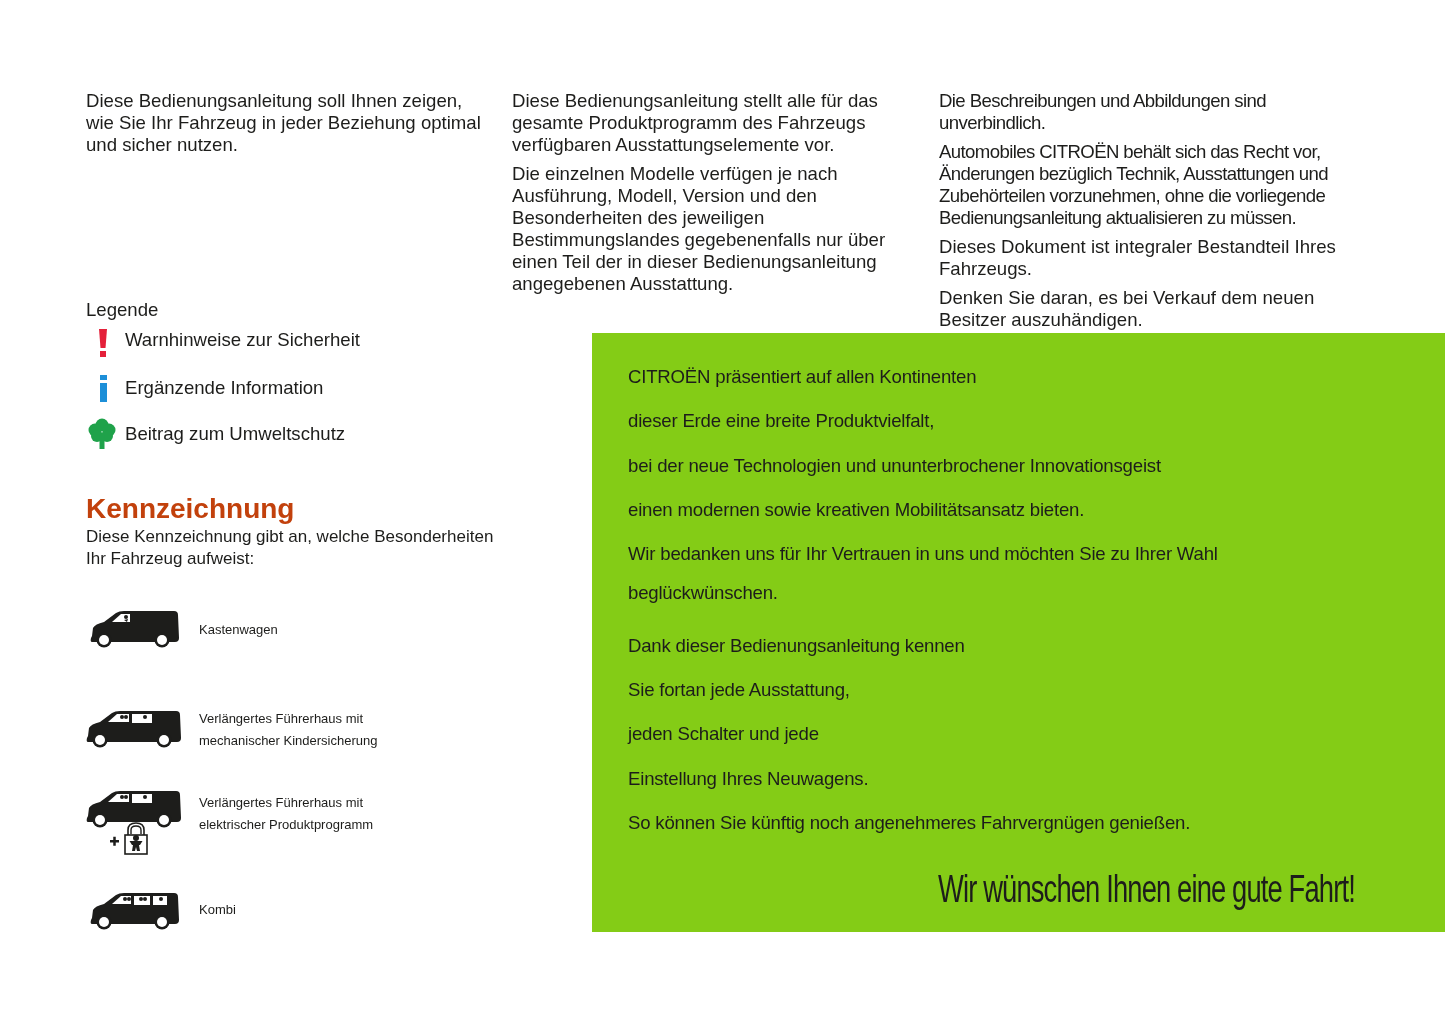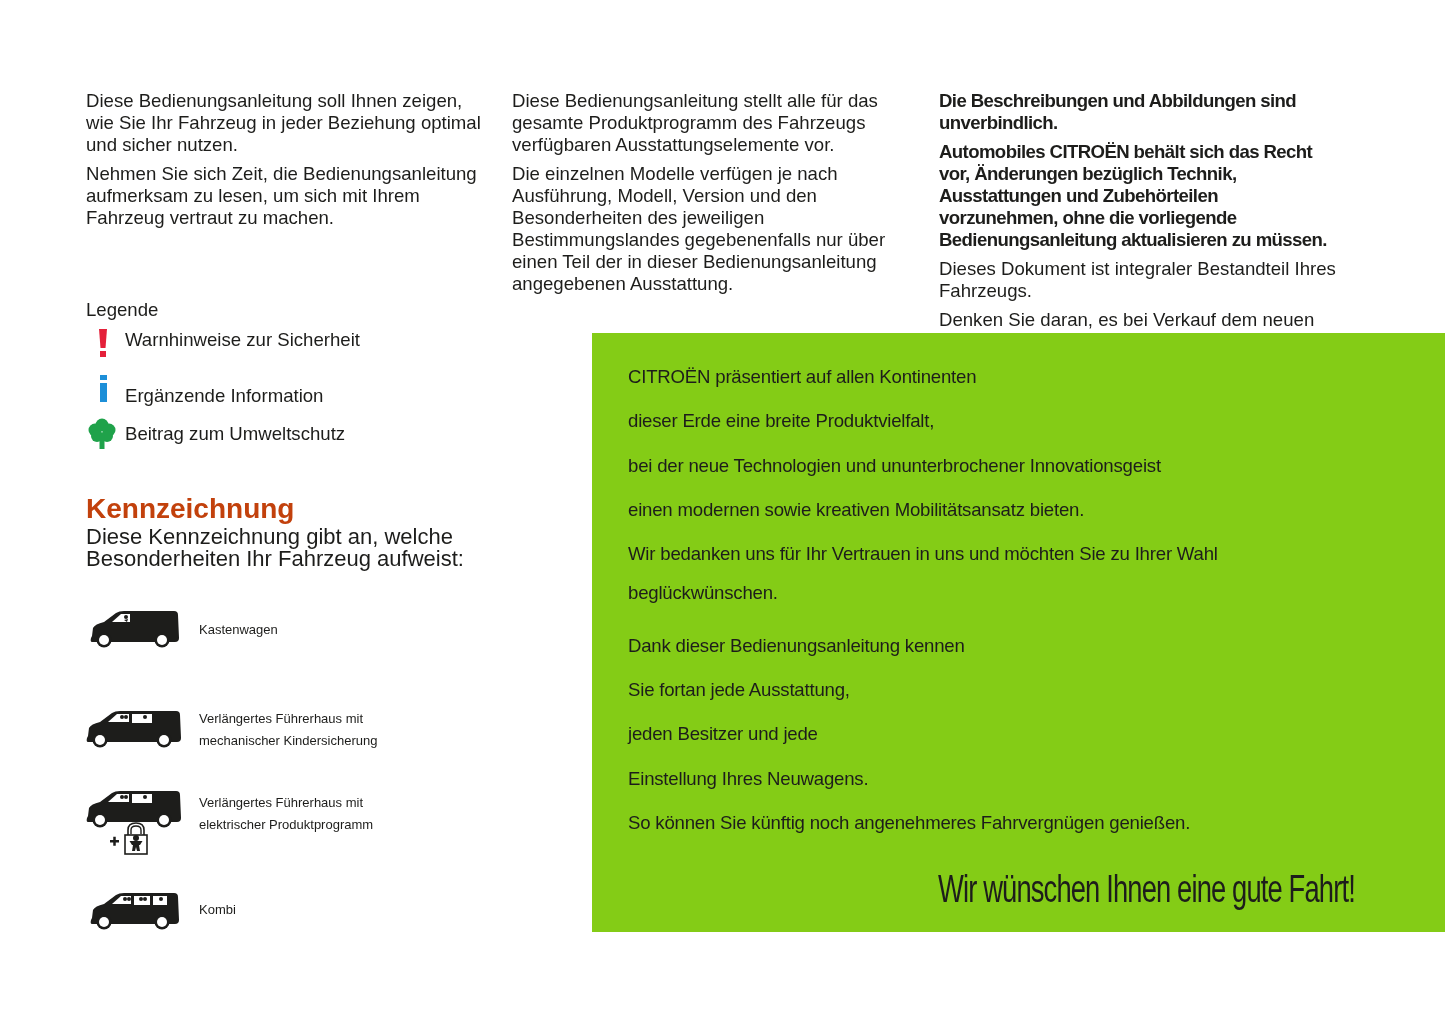--- a/index.html
+++ b/index.html
@@ -3,47 +3,46 @@
 <meta charset="utf-8">
 <style>
   html, body { margin: 0; padding: 0; background: #ffffff; }
   body { width: 1445px; height: 1026px; position: relative; overflow: hidden;
          font-family: "Liberation Sans", sans-serif; color: #1d1d1b; }
   .col { position: absolute; font-size: 18.6px; line-height: 22px; }
   .col p { margin: 0 0 7px 0; }
   .col1 { left: 86px; top: 90px; width: 400px; }
   .col2 { left: 512px; top: 90px; width: 400px; }
   .col3 { left: 939px; top: 90px; width: 400px; }
-  .col3 .cond { letter-spacing: -0.6px; font-weight: bold; }
+  .col3 .cond { letter-spacing: -0.6px; }
 
   .legend { position: absolute; left: 86px; top: 299px; width: 420px; }
   .legend-title { font-size: 18.6px; line-height: 22px; margin: 0; }
   .legend-item { position: relative; height: 46px; }
   .legend-item .ico { position: absolute; left: 2px; width: 30px; height: 34px; }
   .legend-item .lbl { position: absolute; left: 39px; font-size: 18.6px; line-height: 22px; }
 
   .kenn { position: absolute; left: 86px; top: 492px; width: 420px; }
   .kenn h2 { margin: 0; font-size: 28px; line-height: 34px; font-weight: bold; color: #c2410c; }
-  .kenn .intro { margin: 0; font-size: 22px; line-height: 22px; }
+  .kenn .intro { margin: 0; font-size: 17px; line-height: 22px; }
 
   .vehicle { position: absolute; left: 86px; width: 420px; }
   .vehicle .pic { position: absolute; left: 0; top: 0; }
   .vehicle .lbl { position: absolute; left: 113px; font-size: 13px; line-height: 22px; }
 
   .welcome { position: absolute; left: 592px; top: 333px; width: 853px; height: 599px; background: #84cc16; }
   .welcome .line { position: absolute; left: 36px; font-size: 18.6px; line-height: 22px; letter-spacing: -0.2px; }
   .welcome .slogan { position: absolute; left: 346px; top: 535px; font-size: 38px; line-height: 42px;
                      transform: scaleX(0.72); transform-origin: left top; letter-spacing: -1.2px; white-space: nowrap; }
 </style>
 </head>
 <body>
 
 <div class="col col1">
   <p>Diese Bedienungsanleitung soll Ihnen zeigen, wie Sie Ihr Fahrzeug in jeder Beziehung optimal und sicher nutzen.</p>
-  <p>Nehmen Sie sich Zeit, die Bedienungsanleitung aufmerksam zu lesen, um sich mit Ihrem Fahrzeug vertraut zu machen.</p>
 </div>
 
 <div class="col col2">
   <p>Diese Bedienungsanleitung stellt alle für das gesamte Produktprogramm des Fahrzeugs verfügbaren Ausstattungselemente vor.</p>
   <p>Die einzelnen Modelle verfügen je nach Ausführung, Modell, Version und den Besonderheiten des jeweiligen Bestimmungslandes gegebenenfalls nur über einen Teil der in dieser Bedienungsanleitung angegebenen Ausstattung.</p>
 </div>
 
 <div class="col col3">
   <p class="cond">Die Beschreibungen und Abbildungen sind unverbindlich.</p>
   <p class="cond">Automobiles CITROËN behält sich das Recht vor, Änderungen bezüglich Technik, Ausstattungen und Zubehörteilen vorzunehmen, ohne die vorliegende Bedienungsanleitung aktualisieren zu müssen.</p>
@@ -62,21 +61,21 @@
     </span>
     <span class="lbl" style="top:8px;">Warnhinweise zur Sicherheit</span>
   </div>
   <div class="legend-item" style="height:46px;">
     <span class="ico" style="top:4px;">
       <svg width="30" height="34" viewBox="0 0 30 34">
         <rect x="12" y="2" width="7" height="5" fill="#1d8fd8"></rect>
         <rect x="12" y="10" width="7" height="19" fill="#1d8fd8"></rect>
       </svg>
     </span>
-    <span class="lbl" style="top:16px;">Ergänzende Information</span>
+    <span class="lbl" style="top:8px;">Ergänzende Information</span>
   </div>
   <div class="legend-item">
     <span class="ico" style="top:2px; left:0;">
       <svg width="32" height="36" viewBox="0 0 32 36">
         <circle cx="16" cy="8" r="6.5" fill="#1fa24a"></circle>
         <circle cx="9" cy="13" r="6.5" fill="#1fa24a"></circle>
         <circle cx="23" cy="13" r="6.5" fill="#1fa24a"></circle>
         <circle cx="11" cy="19" r="6" fill="#1fa24a"></circle>
         <circle cx="21" cy="19" r="6" fill="#1fa24a"></circle>
         <rect x="13.5" y="18" width="5" height="14" fill="#1fa24a"></rect>
@@ -179,17 +178,17 @@
 
 <div class="welcome">
   <div class="line" style="top:33px;">CITROËN präsentiert auf allen Kontinenten</div>
   <div class="line" style="top:77px;">dieser Erde eine breite Produktvielfalt,</div>
   <div class="line" style="top:122px;">bei der neue Technologien und ununterbrochener Innovationsgeist</div>
   <div class="line" style="top:166px;text-align:right;">einen modernen sowie kreativen Mobilitätsansatz bieten.</div>
   <div class="line" style="top:210px;">Wir bedanken uns für Ihr Vertrauen in uns und möchten Sie zu Ihrer Wahl</div>
   <div class="line" style="top:249px;">beglückwünschen.</div>
   <div class="line" style="top:302px;">Dank dieser Bedienungsanleitung kennen</div>
   <div class="line" style="top:346px;">Sie fortan jede Ausstattung,</div>
-  <div class="line" style="top:390px;">jeden Besitzer und jede</div>
+  <div class="line" style="top:390px;">jeden Schalter und jede</div>
   <div class="line" style="top:435px;">Einstellung Ihres Neuwagens.</div>
   <div class="line" style="top:479px;">So können Sie künftig noch angenehmeres Fahrvergnügen genießen.</div>
   <div class="slogan">Wir wünschen Ihnen eine gute Fahrt!</div>
 </div>
 
 </body></html>

